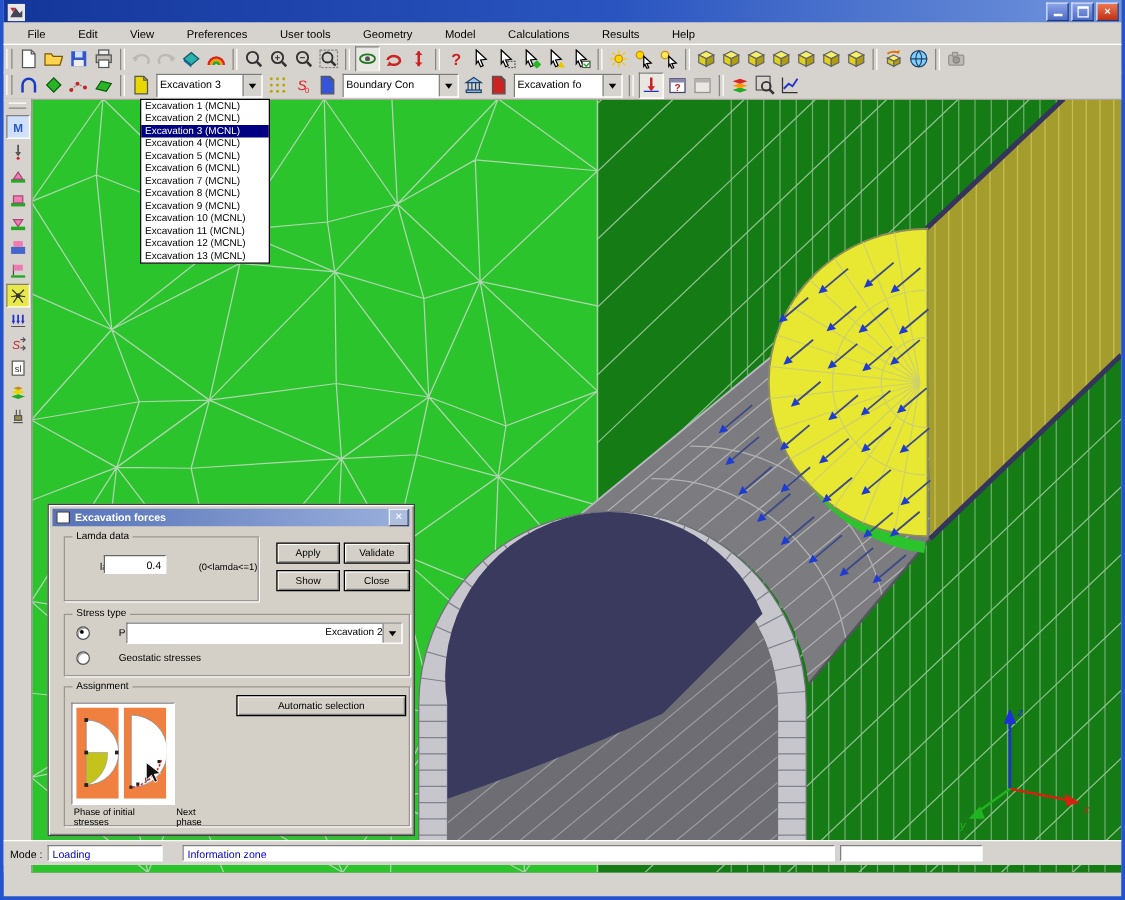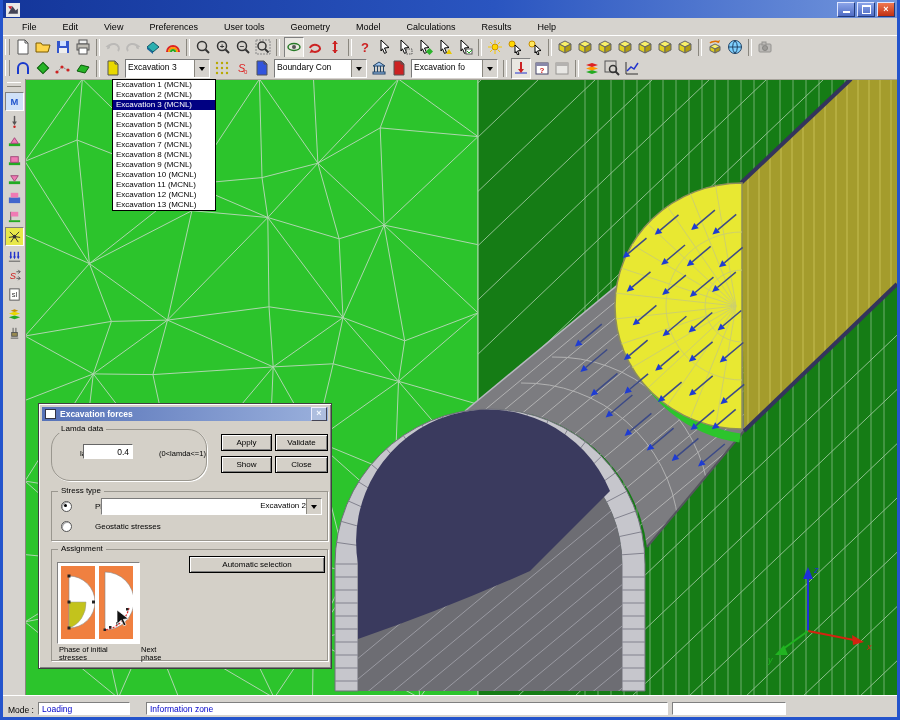--- a/index.html
+++ b/index.html
@@ -81,22 +81,22 @@
     align-items:center;justify-content:center;}
   .radio{position:absolute;width:9px;height:9px;border-radius:50%;background:#fff;
     border:1px solid #555;box-shadow:inset 1px 1px 0 #aaa;}
   .radio.on::after{content:"";position:absolute;left:2px;top:2px;width:3px;height:3px;
     border-radius:50%;background:#000;}
   .thumb-panel{position:absolute;left:18px;top:158px;width:81px;height:80px;background:#fff;
     border:1px solid;border-color:#808080 #fff #fff #808080;}
   .thumb{position:absolute;top:3px;width:34px;height:73px;}
   .cap{position:absolute;font-size:7.5px;line-height:8px;color:#000;}
   
-  .statusbar{position:absolute;left:3px;top:695px;width:894px;height:19px;background:#d6d3ce;
-    display:flex;align-items:flex-end;font-size:8.5px;z-index:6;border-top:1px solid #fff;}
+  .statusbar{position:absolute;left:3px;top:672px;width:894px;height:19px;background:#d6d3ce;
+    display:flex;align-items:center;font-size:8.5px;z-index:6;border-top:1px solid #fff;}
   .sbox{height:13px;background:#fff;border:1px solid;border-color:#808080 #fff #fff #808080;
     color:#0000c8;font-size:8.5px;line-height:12px;padding:0 3px;box-sizing:border-box;}
 </style>
 </head>
 <body>
 
 <div class="frame" style="left:0;top:0;width:3px;height:720px;"></div>
 <div class="frame" style="left:897px;top:0;width:3px;height:720px;"></div>
 <div class="frame" style="left:0;top:717px;width:900px;height:3px;"></div>
 
@@ -766,21 +766,21 @@
     <div class="dd-item">Excavation 13 (MCNL)</div>
   </div>
 
 <div class="dlg">
   <div class="dlg-title">
     <span class="dlg-ico"></span>
     <span>Excavation forces</span>
     <span class="dlg-close">×</span>
   </div>
 
-  <div class="fs" style="left:12px;top:25px;width:154px;height:50px;border-radius:19px;">
+  <div class="fs" style="left:12px;top:25px;width:154px;height:50px;">
     <span class="fs-legend">Lamda data</span>
   </div>
   <span class="dlbl" style="left:20px;top:45px;">lamda</span>
   <input class="tin" style="left: 44px; top: 40px; width: 42px; height: 13px;" value="0.4">
   <span class="dlbl" style="left:99px;top:45px;font-size:7.5px;">(0&lt;lamda&lt;=1)</span>
 
   <div class="btn95" style="left:182px;top:30px;width:49px;height:15px;">Apply</div>
   <div class="btn95" style="left:236px;top:30px;width:51px;height:15px;">Validate</div>
   <div class="btn95" style="left:182px;top:52px;width:49px;height:15px;">Show</div>
   <div class="btn95" style="left:236px;top:52px;width:51px;height:15px;">Close</div>

